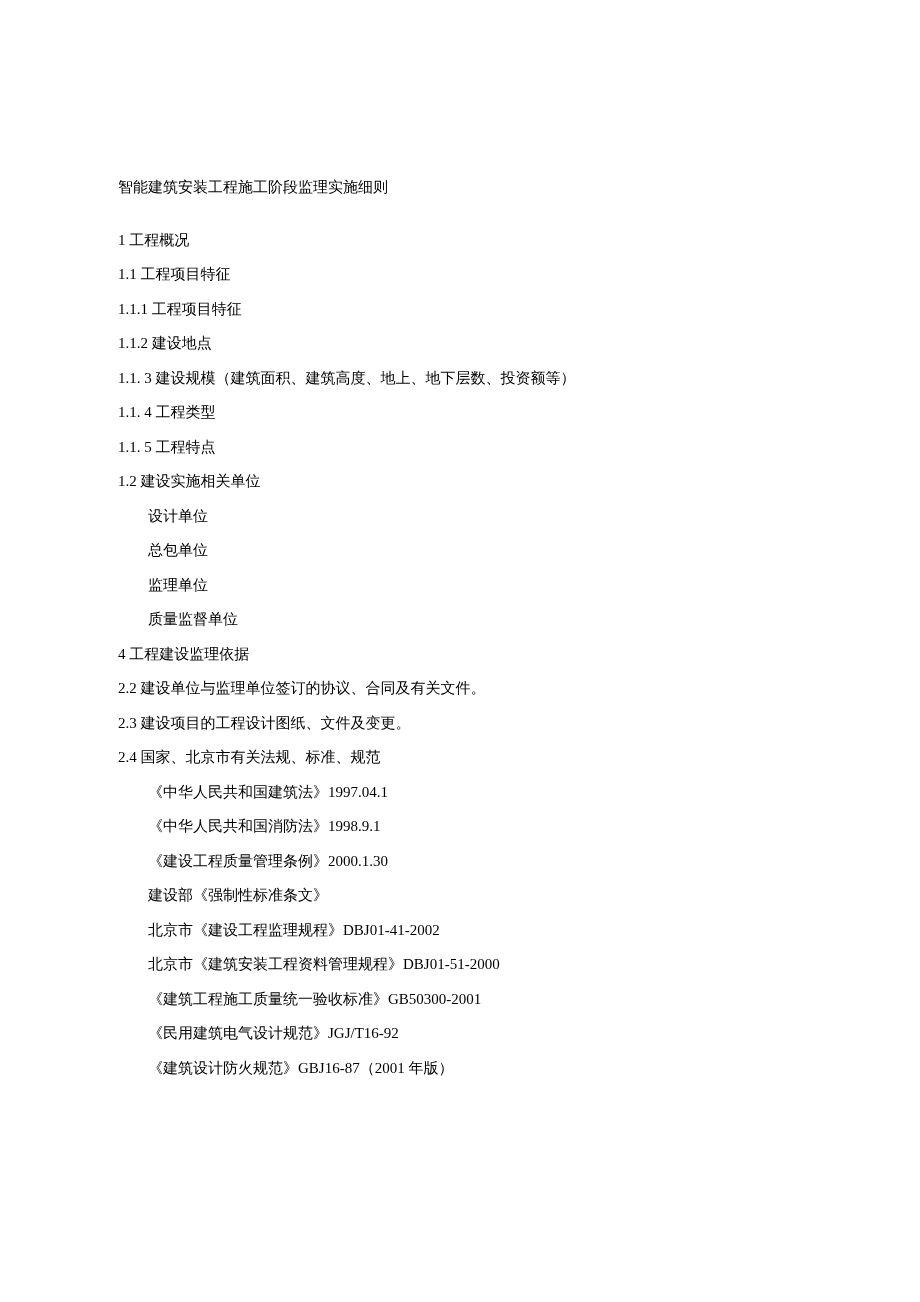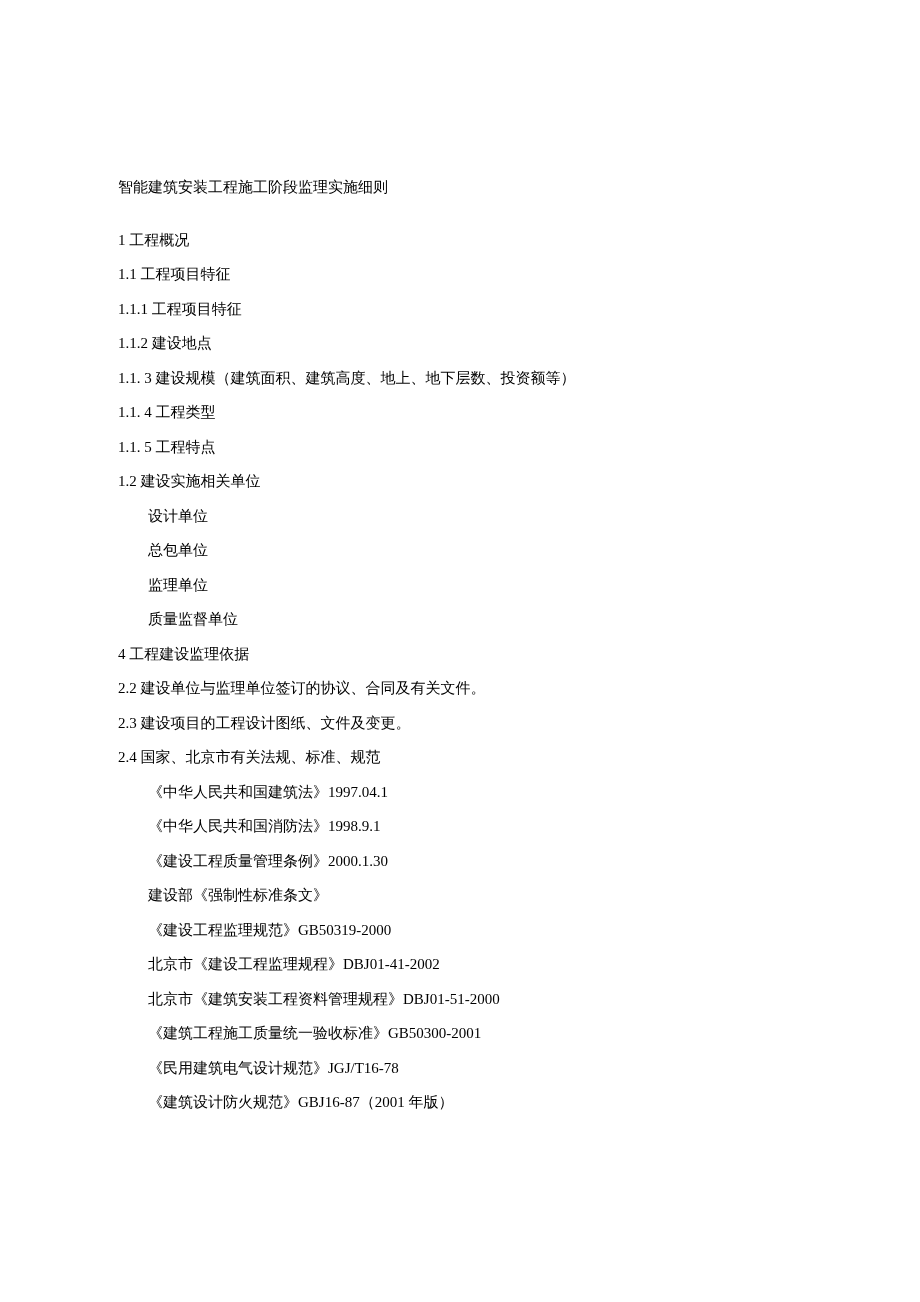--- a/index.html
+++ b/index.html
@@ -47,19 +47,18 @@
     <div class="line indent-1">监理单位</div>
     <div class="line indent-1">质量监督单位</div>
     <div class="line">4 工程建设监理依据</div>
     <div class="line">2.2 建设单位与监理单位签订的协议、合同及有关文件。</div>
     <div class="line">2.3 建设项目的工程设计图纸、文件及变更。</div>
     <div class="line">2.4 国家、北京市有关法规、标准、规范</div>
     <div class="line indent-1">《中华人民共和国建筑法》1997.04.1</div>
     <div class="line indent-1">《中华人民共和国消防法》1998.9.1</div>
     <div class="line indent-1">《建设工程质量管理条例》2000.1.30</div>
     <div class="line indent-1">建设部《强制性标准条文》</div>
-    <div class="line indent-1">《建设工程监理规范》GB50319-2000</div>
     <div class="line indent-1">北京市《建设工程监理规程》DBJ01-41-2002</div>
     <div class="line indent-1">北京市《建筑安装工程资料管理规程》DBJ01-51-2000</div>
     <div class="line indent-1">《建筑工程施工质量统一验收标准》GB50300-2001</div>
-    <div class="line indent-1">《民用建筑电气设计规范》JGJ/T16-78</div>
+    <div class="line indent-1">《民用建筑电气设计规范》JGJ/T16-92</div>
     <div class="line indent-1">《建筑设计防火规范》GBJ16-87（2001 年版）</div>
   </div>
 
 </body></html>

